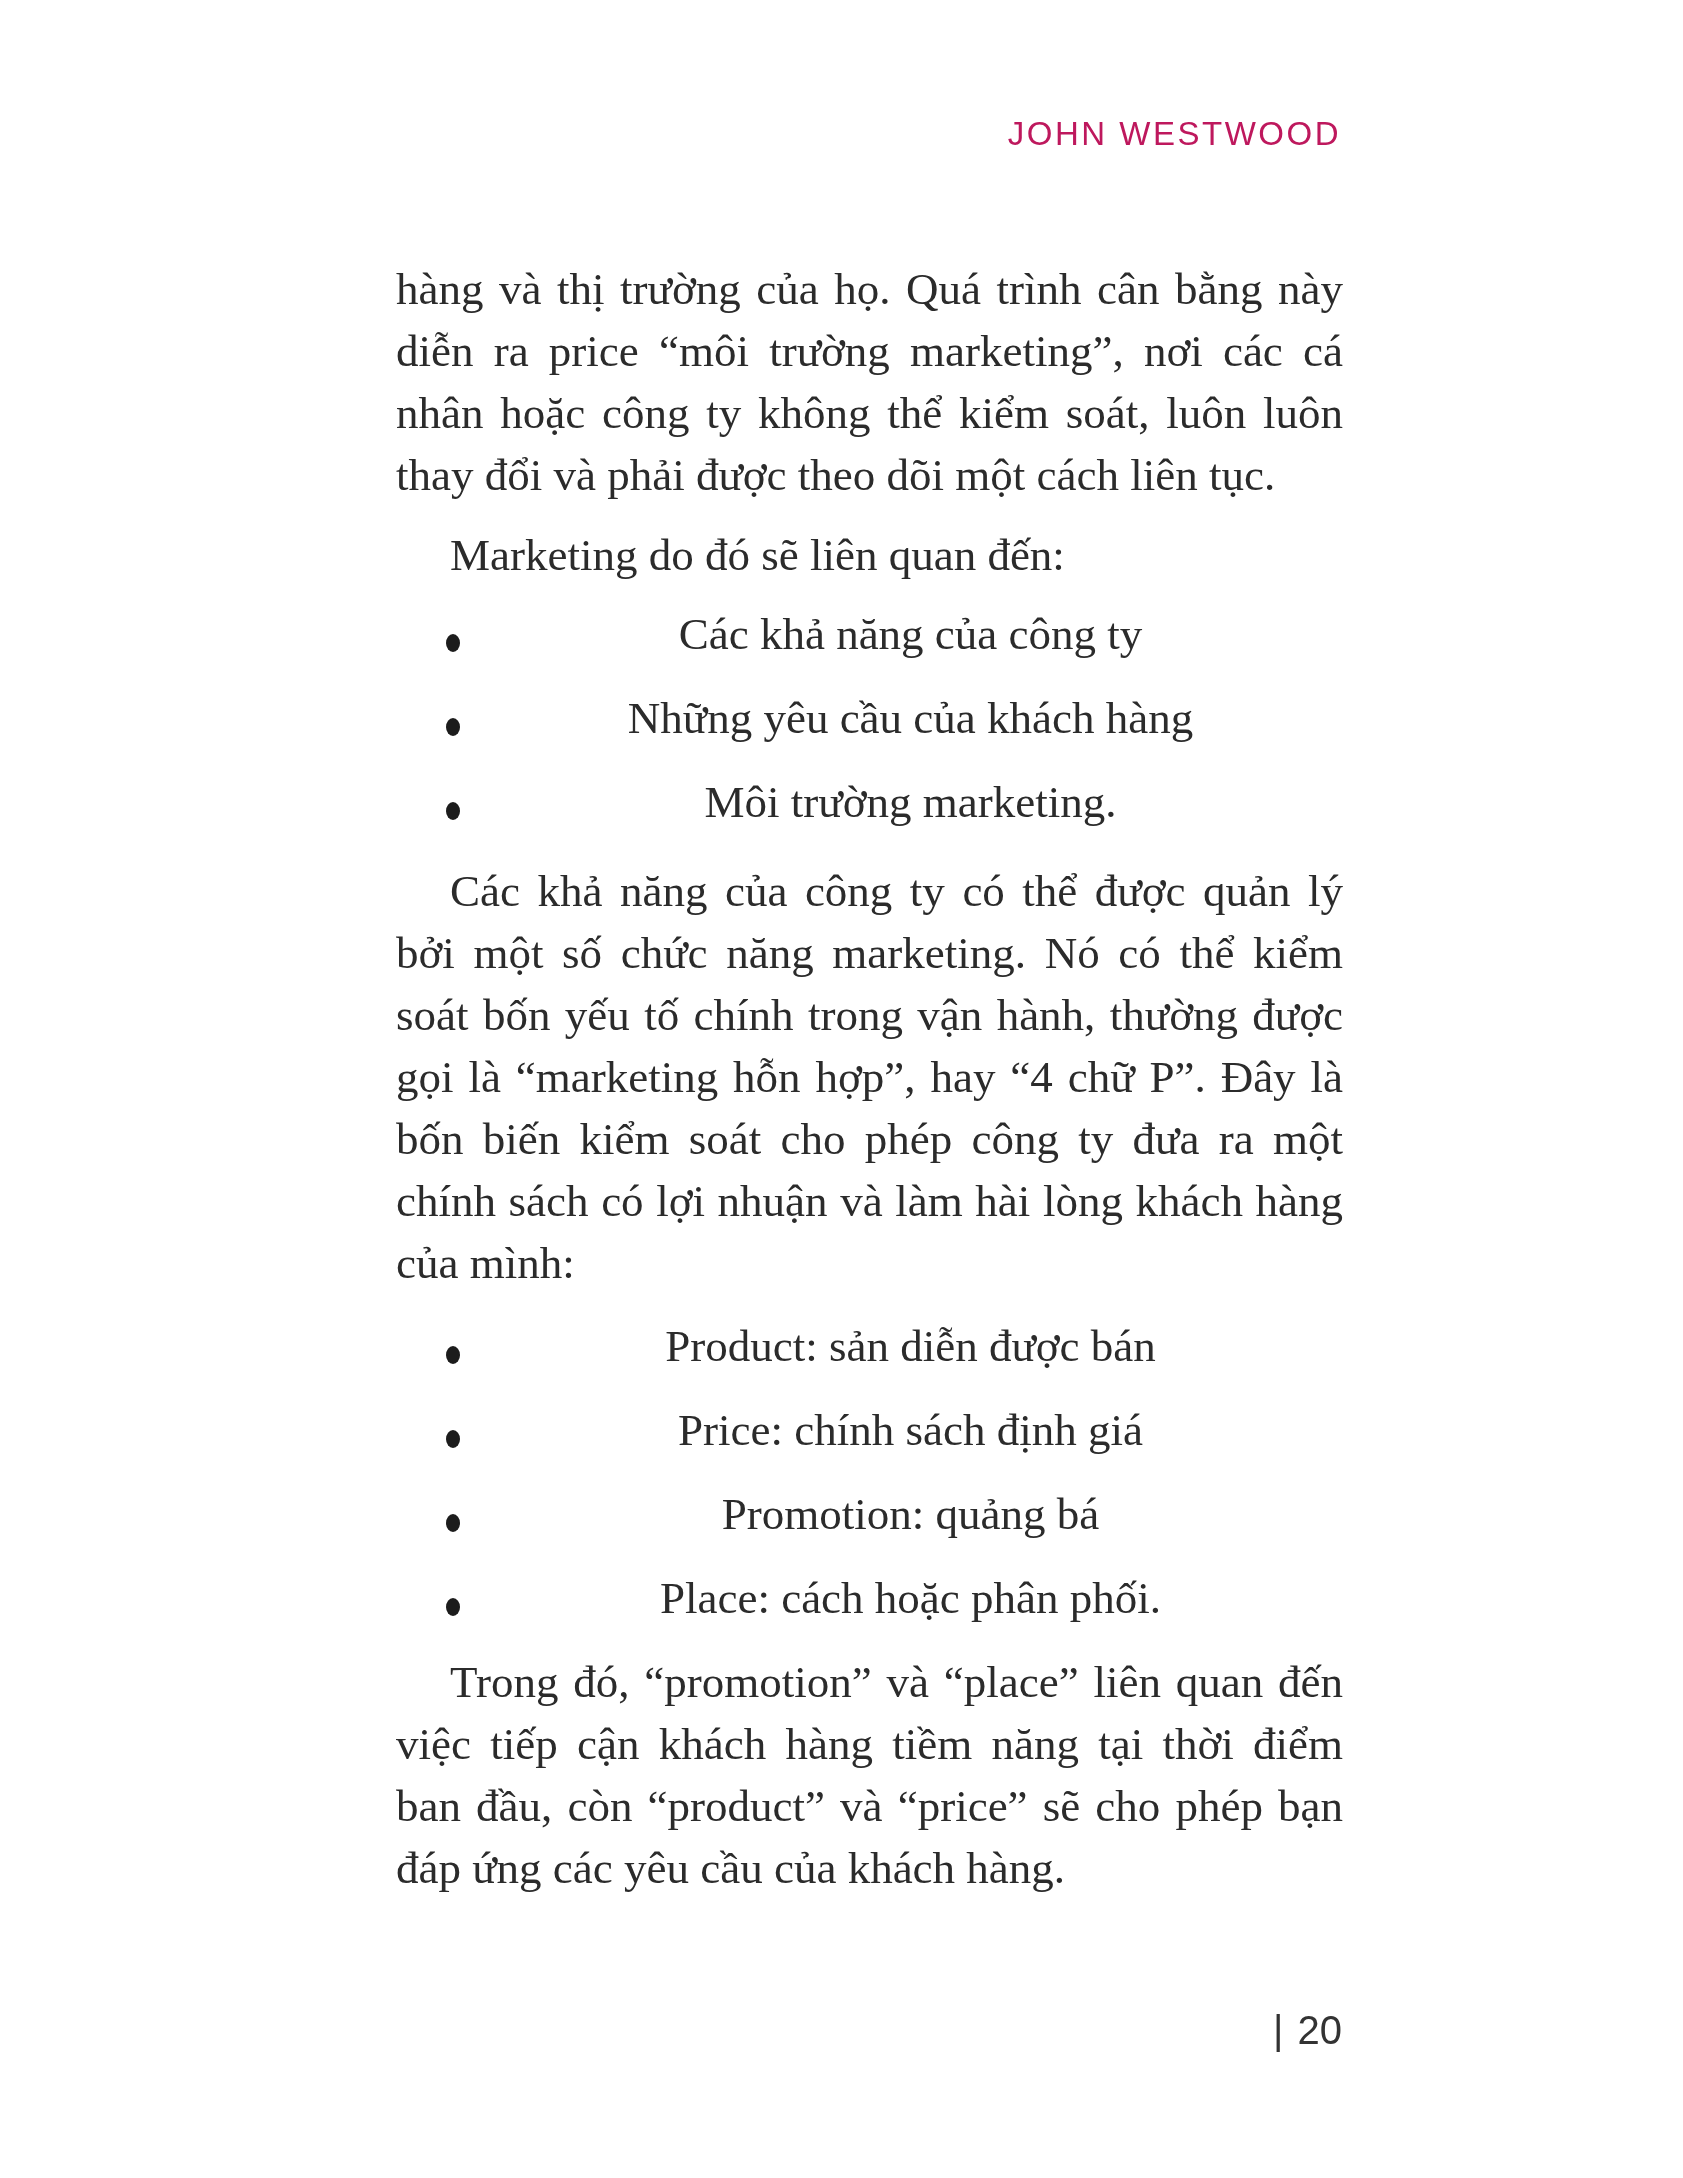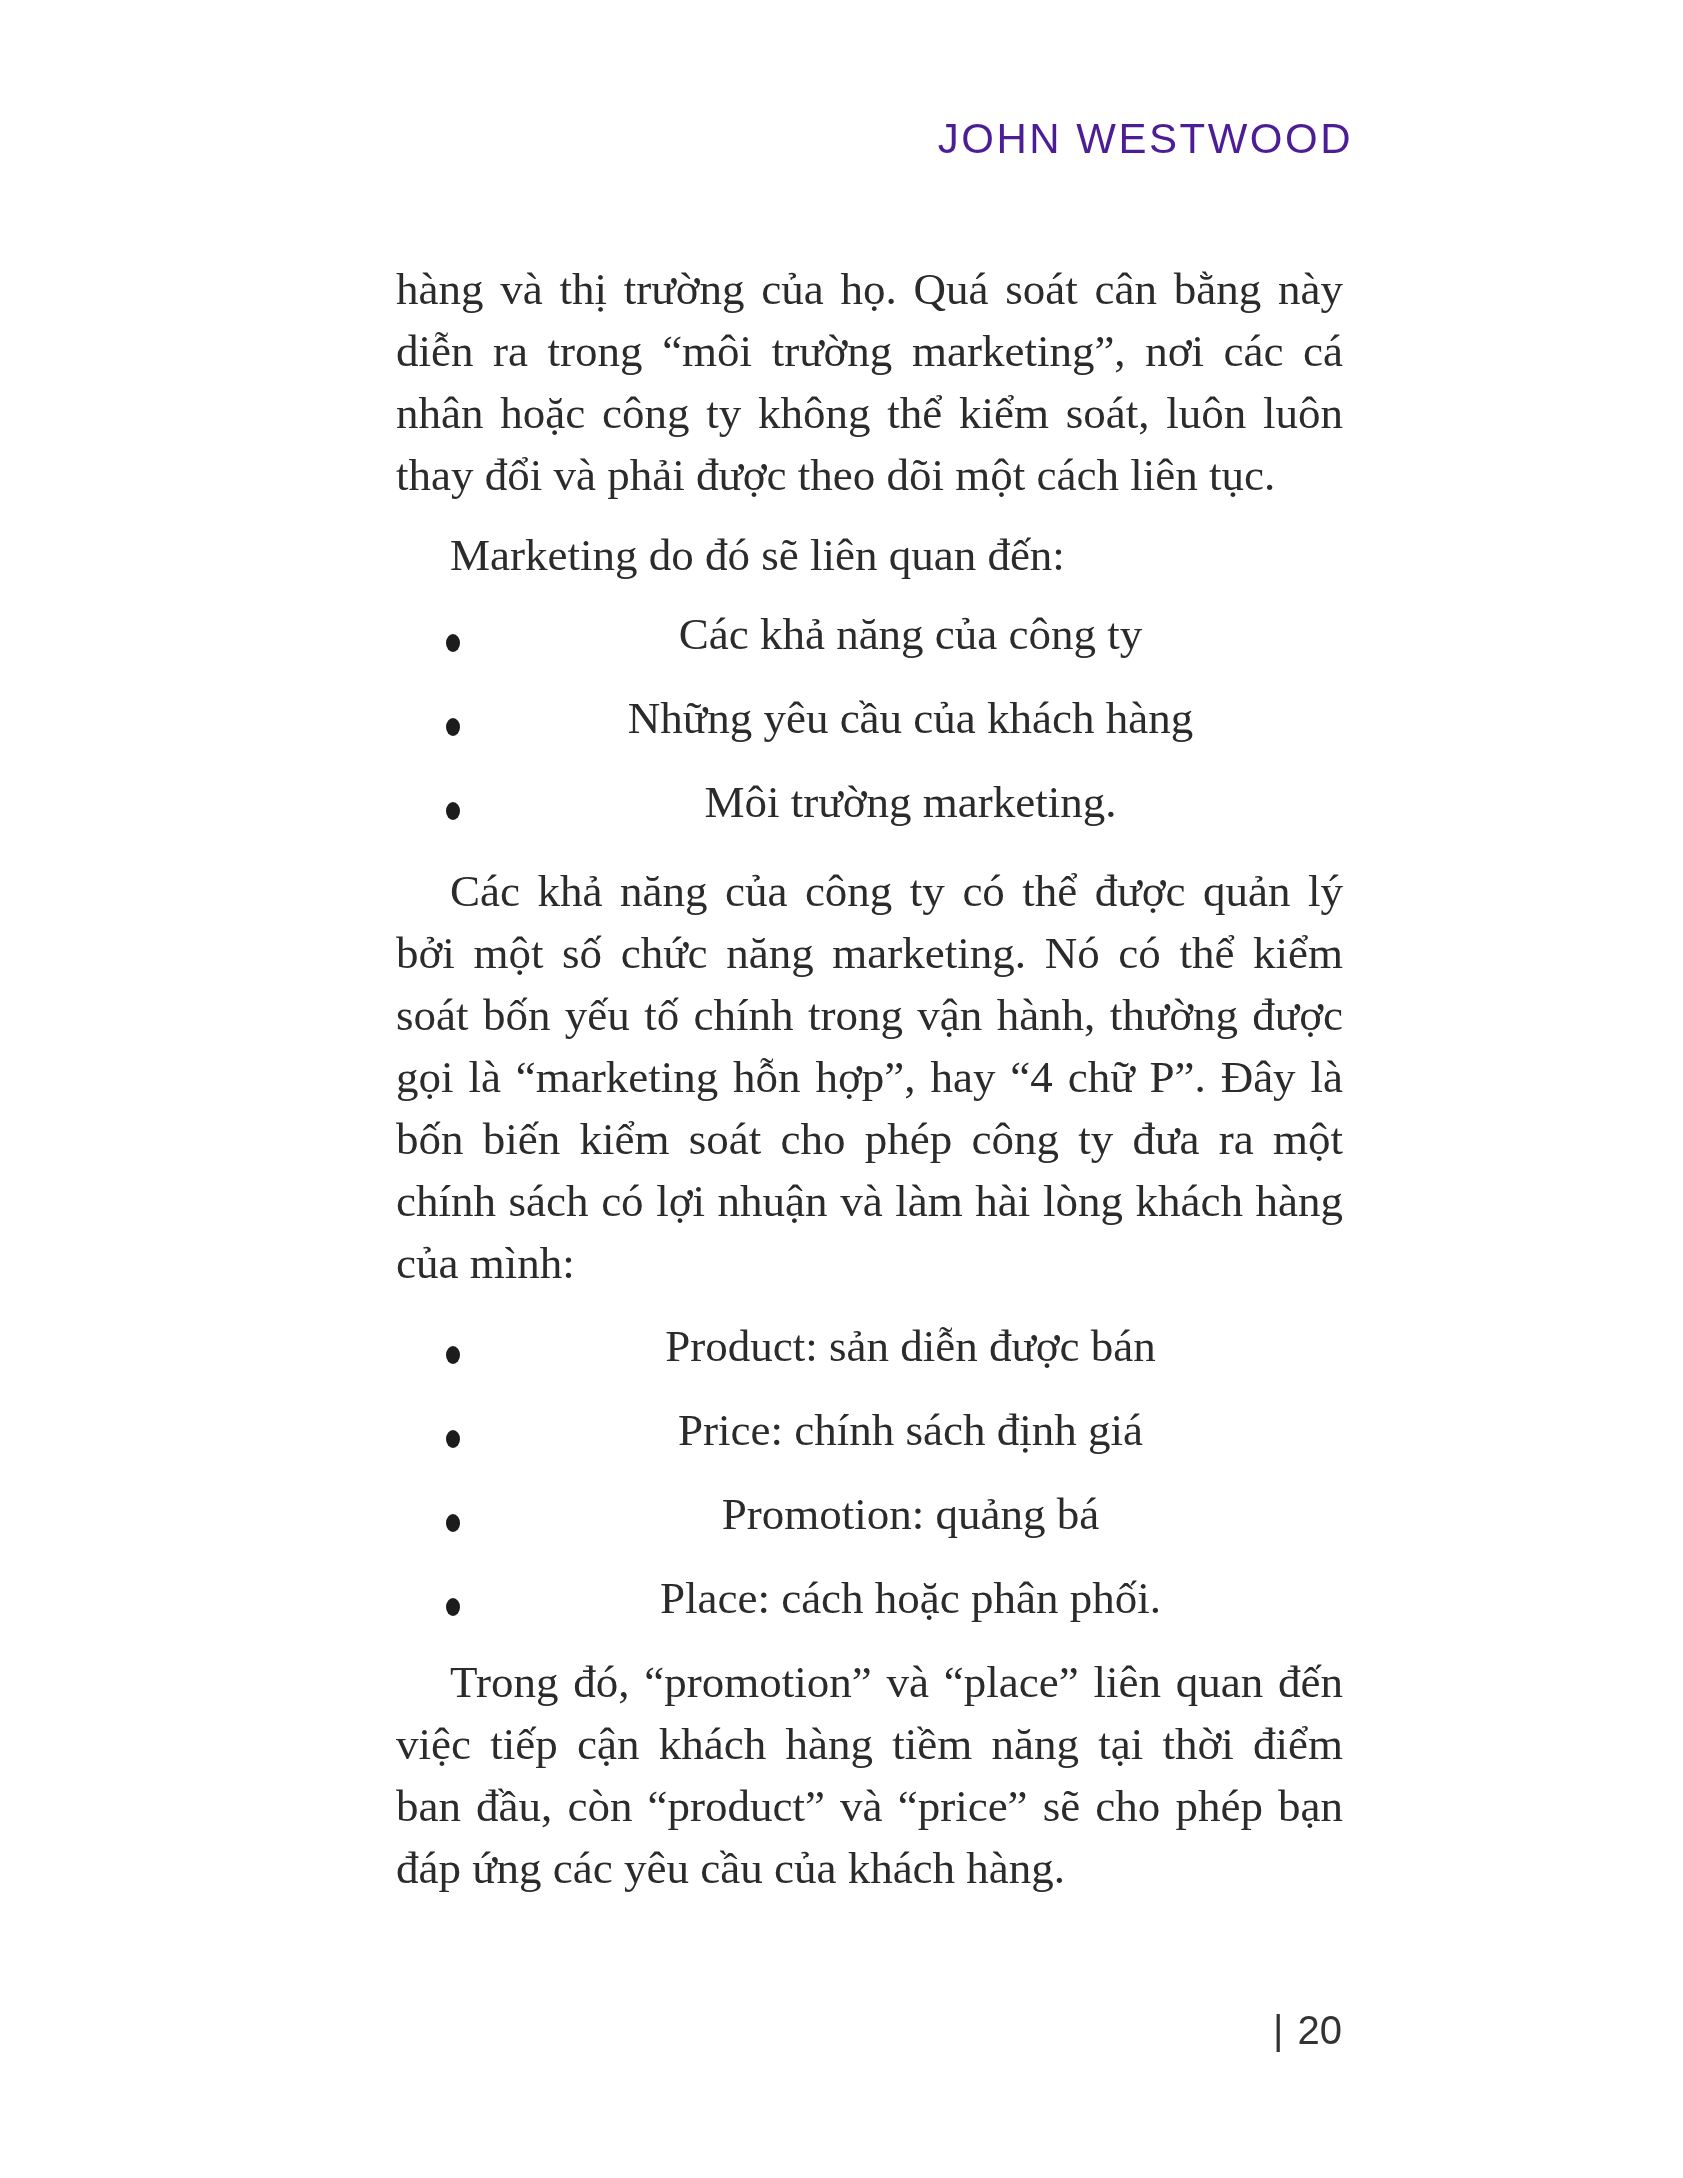--- a/index.html
+++ b/index.html
@@ -14,25 +14,25 @@
     height:2178px;
     margin:0 auto;
     background:var(--bg-color);
     overflow:hidden;
     font-family:"Liberation Serif","DejaVu Serif",serif;
     color:var(--text-color);
   }
   .running-header{
     position:absolute;
     top:115px;
-    right:330px;
+    right:342px;
     font-family:"Liberation Sans","DejaVu Sans",sans-serif;
-    font-size:42px;
+    font-size:33px;
     letter-spacing:2.5px;
-    color:#4c1d95;
+    color:#be185d;
     white-space:nowrap;
   }
   .body-block{
     position:absolute;
     left:396px;
     top:258px;
     width:947px;
     font-size:45px;
     line-height:62px;
   }
@@ -83,21 +83,21 @@
 </style>
 </head>
 <body>
 
 <div class="page">
 
   <div class="running-header">JOHN WESTWOOD</div>
 
   <div class="body-block">
 
-    <p class="para-1">hàng và thị trường của họ. Quá soát cân bằng này diễn ra trong “môi trường marketing”, nơi các cá nhân hoặc công ty không thể kiểm soát, luôn luôn thay đổi và phải được theo dõi một cách liên tục.</p>
+    <p class="para-1">hàng và thị trường của họ. Quá trình cân bằng này diễn ra price “môi trường marketing”, nơi các cá nhân hoặc công ty không thể kiểm soát, luôn luôn thay đổi và phải được theo dõi một cách liên tục.</p>
 
     <p class="indent para-2">Marketing do đó sẽ liên quan đến:</p>
 
     <ul class="bullets list-1">
       <li>
         <span class="bullet"></span>
         <span>Các khả năng của công ty</span>
       </li>
       <li>
         <span class="bullet"></span>

